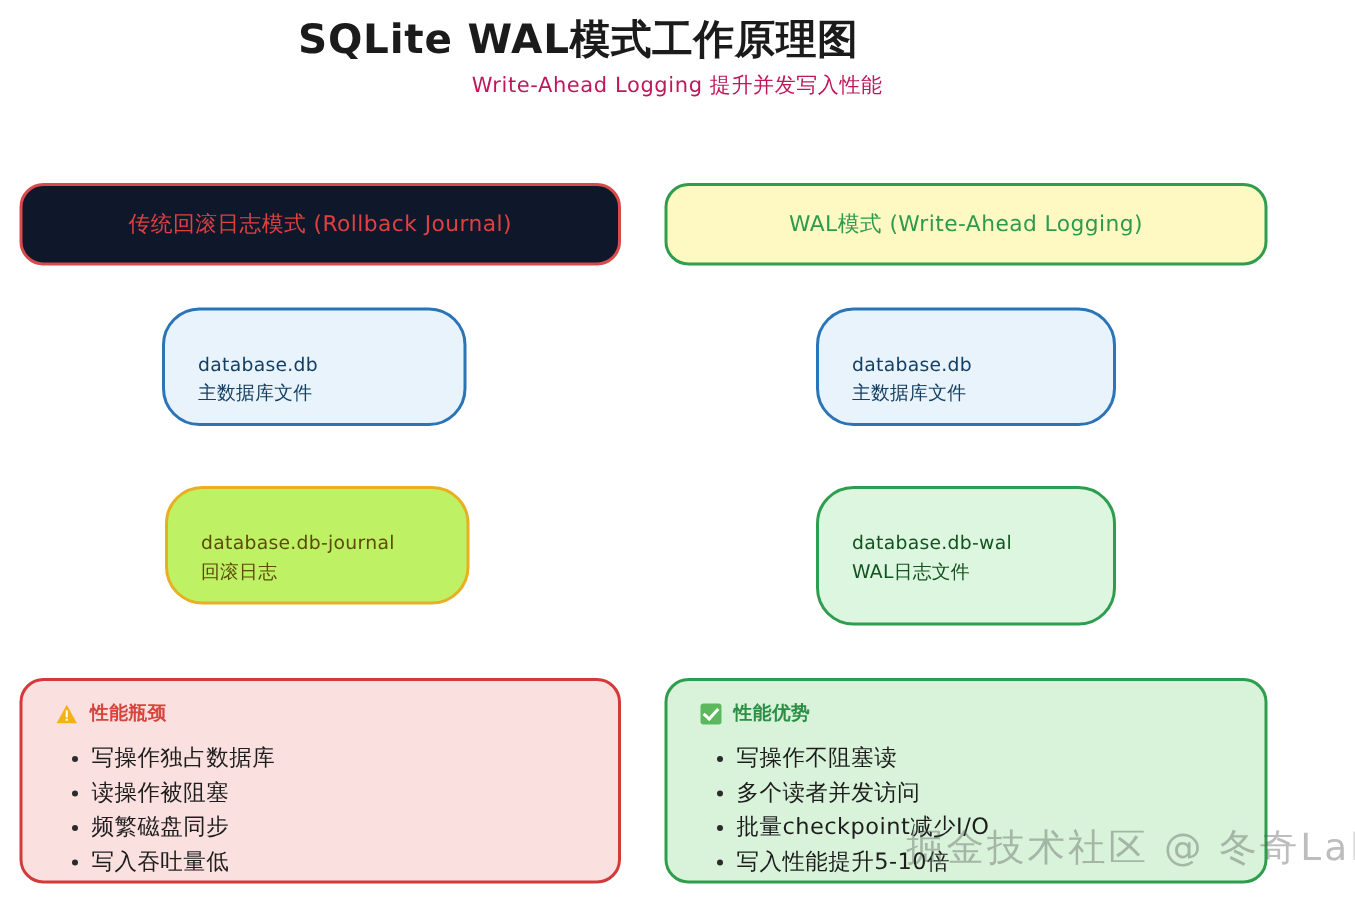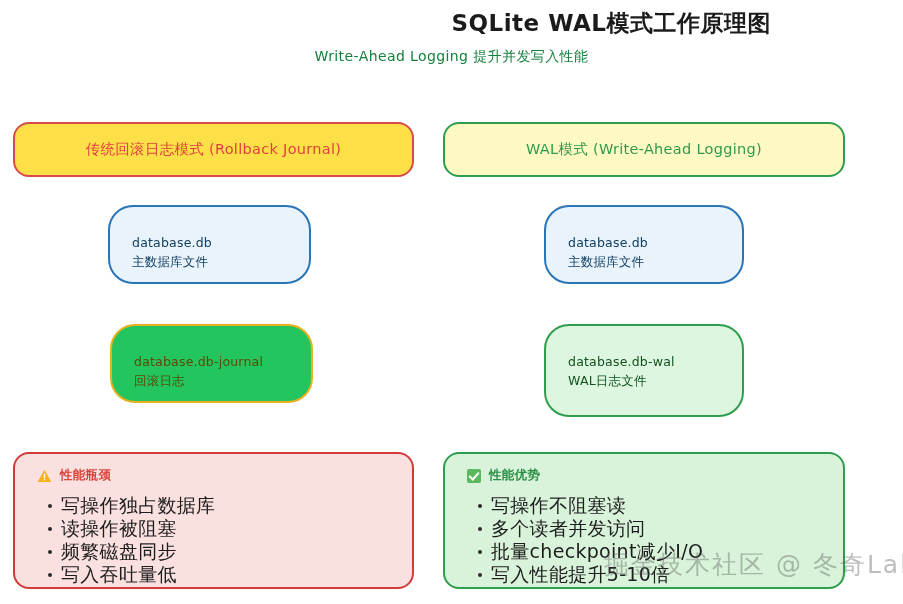--- a/index.html
+++ b/index.html
@@ -19,35 +19,35 @@
     width: 903px;
     height: 604px;
   }
 
   
   .title {
     position: absolute;
     left: 0;
     top: 8px;
     width: 771px;
-    text-align: right;
-    font-size: 23px;
+    text-align: center;
+    font-size: 27px;
     font-weight: 700;
     letter-spacing: 0.5px;
     color: #1b1b1b;
     font-family: "DejaVu Sans", "Liberation Sans", sans-serif;
   }
   .subtitle {
     position: absolute;
     left: 0;
     top: 48px;
     width: 903px;
     text-align: center;
     font-size: 14px;
-    color: #15803d;
+    color: #be185d;
     letter-spacing: 0.4px;
   }
 
   
   .panel {
     position: absolute;
     box-sizing: border-box;
     border-radius: 16px;
     border-width: 2px;
     border-style: solid;
@@ -60,21 +60,21 @@
     font-size: 14.5px;
     letter-spacing: 0.3px;
   }
 
   
   #panel-rollback-header {
     left: 13px;
     top: 122px;
     width: 401px;
     height: 55px;
-    background: #fde047;
+    background: #0f172a;
     border-color: #d94a4a;
     color: #e04040;
   }
 
   
   #panel-wal-header {
     left: 443px;
     top: 122px;
     width: 402px;
     height: 55px;
@@ -106,21 +106,21 @@
   #node-db-left {
     left: 108px; top: 205px; width: 203px; height: 79px;
     background: #e8f3fb; border-color: #2a74b8; color: #123f63;
   }
   #node-db-right {
     left: 544px; top: 205px; width: 200px; height: 79px;
     background: #e8f3fb; border-color: #2a74b8; color: #123f63;
   }
   #node-journal {
     left: 110px; top: 324px; width: 203px; height: 79px;
-    background: #22c55e; border-color: #e8b020; color: #5e4a08;
+    background: #bef264; border-color: #e8b020; color: #5e4a08;
   }
   #node-wal {
     left: 544px; top: 324px; width: 200px; height: 93px;
     background: #ddf6df; border-color: #2e9e4e; color: #11521f;
   }
 
   
   #panel-bottleneck {
     left: 13px;
     top: 452px;
@@ -179,21 +179,21 @@
   .info-list {
     position: absolute;
     left: 28px;
     top: 40px;
     margin: 0;
     padding: 0 0 0 18px;
     list-style: none;
   }
   .info-list li {
     position: relative;
-    font-size: 19px;
+    font-size: 15px;
     line-height: 23px;
     color: #1d1d1d;
     letter-spacing: 0.3px;
     white-space: nowrap;
   }
   .info-list li::before {
     content: "";
     position: absolute;
     left: -13px;
     top: 10px;

